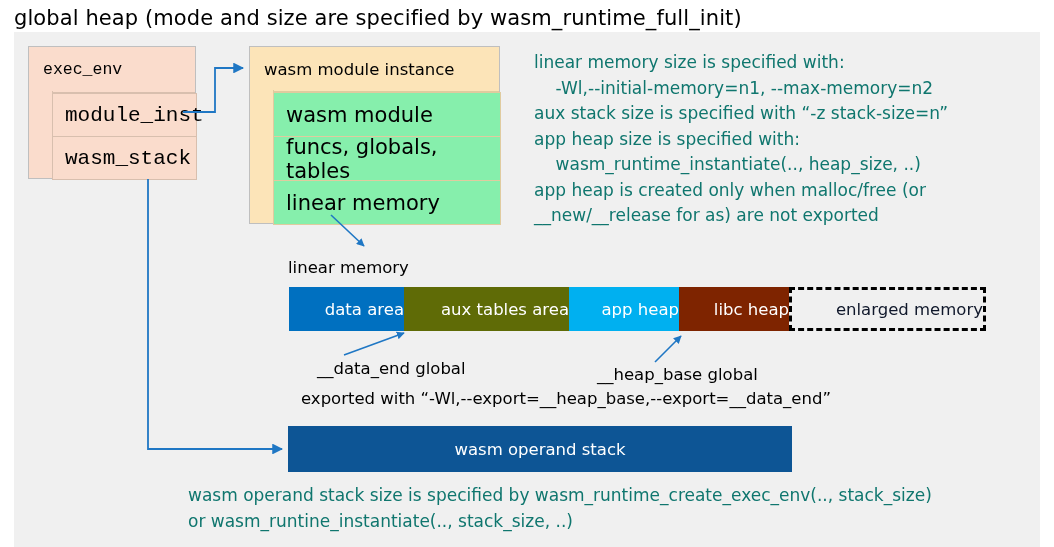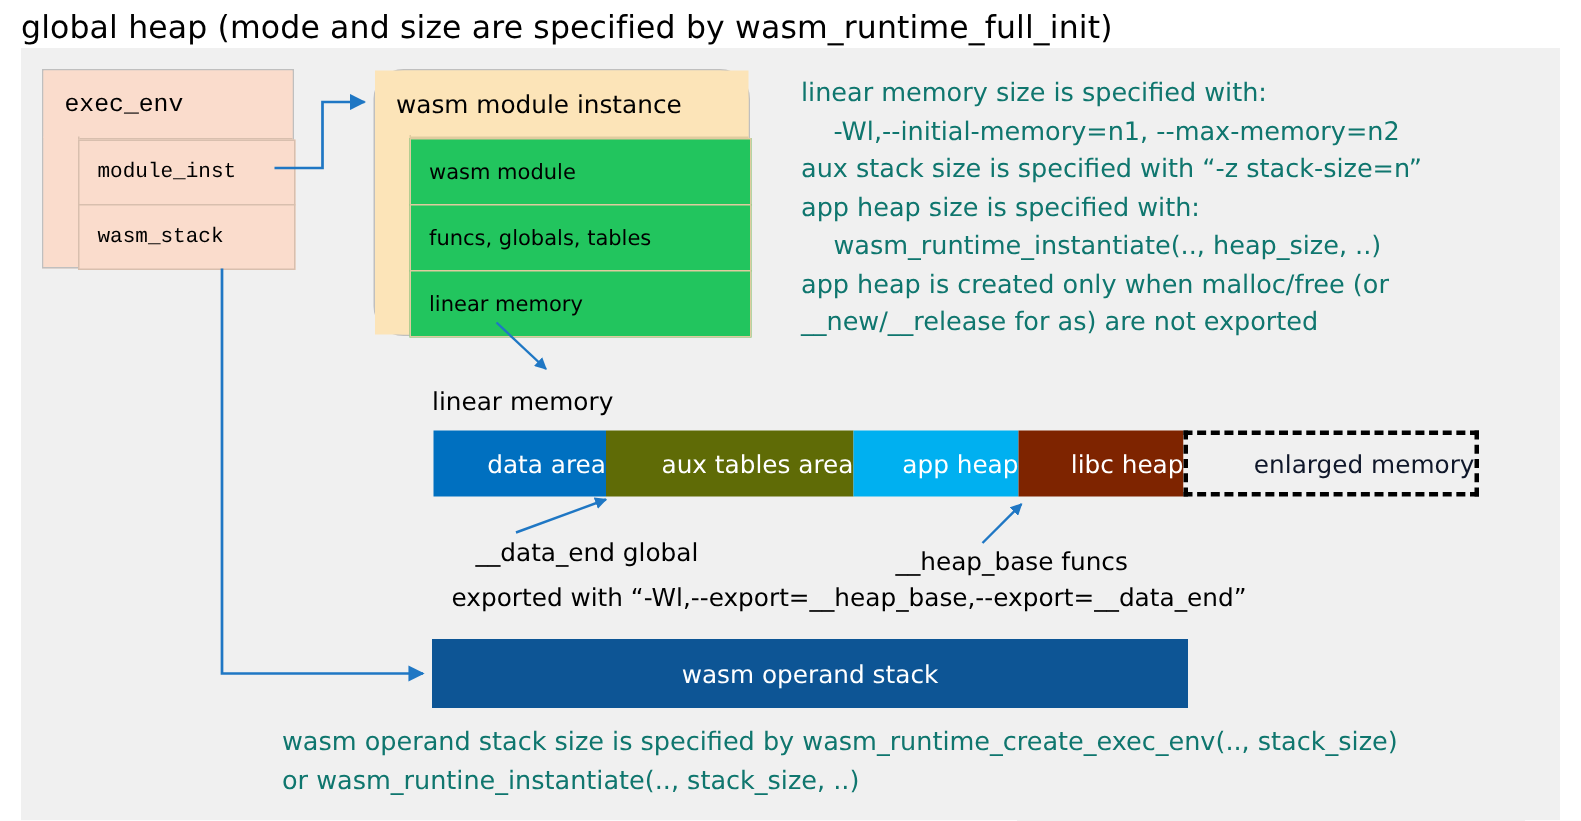--- a/index.html
+++ b/index.html
@@ -64,35 +64,35 @@
     position: absolute;
     box-sizing: border-box;
     left: 0;
     bottom: 0;
   }
   .struct-row {
     position: absolute;
     box-sizing: border-box;
     display: flex;
     align-items: center;
-    font-size: 14px;
+    font-size: 21px;
     color: #000;
     padding-left: 12px;
   }
 
   
   .box-pink { background: #fadccc; font-family: Liberation Mono, monospace; }
   .box-pink .struct-head { background: #fadccc; border-bottom-color: #d8bfae; }
   .box-pink .struct-row  { background: #fadccc; border: 1px solid #d8bfae; }
   .box-pink .struct-gutter { background: #fadccc; border-right: 1px solid #d8bfae; }
 
   
-  .box-orange { background: #fce4b8; border-radius: 20px; }
+  .box-orange { background: #fce4b8; }
   .box-orange .struct-head { background: #fce4b8; border-bottom-color: #e0cb9f; }
-  .box-orange .struct-row  { background: #22c55e; border: 1px solid #e0cb9f; }
+  .box-orange .struct-row  { background: #86efac; border: 1px solid #e0cb9f; }
   .box-orange .struct-gutter { background: #fce4b8; border-right: 1px solid #e0cb9f; }
 
   
   .note-block {
     position: absolute;
     font-size: 17px;
     line-height: 25.5px;
     color: #0f766e;
     white-space: pre;
   }
@@ -217,21 +217,21 @@
     <div class="seg" style="width:110px; background:#7e2400;">
       <span>libc heap</span>
     </div>
     <div class="seg enlarged" style="width:197px;">
       <span>enlarged memory</span>
     </div>
   </div>
 
   <div class="caption" style="left:317px; top:359px;">__data_end global</div>
 
-  <div class="caption" style="left:597px; top:365px;">__heap_base funcs</div>
+  <div class="caption" style="left:597px; top:365px;">__heap_base global</div>
 
   <div class="caption" style="left:301px; top:389px;">exported with “-Wl,--export=__heap_base,--export=__data_end”</div>
 
   <div class="operand-stack" style="left:288px; top:426px; width:504px; height:46px; background:#0d5595;">
     <span>wasm operand stack</span>
   </div>
 
   <div class="note-block" style="left:188px; top:483px;"><span>wasm operand stack size is specified by wasm_runtime_create_exec_env(.., stack_size)</span>
 <span>or wasm_runtine_instantiate(.., stack_size, ..)</span></div>
 

